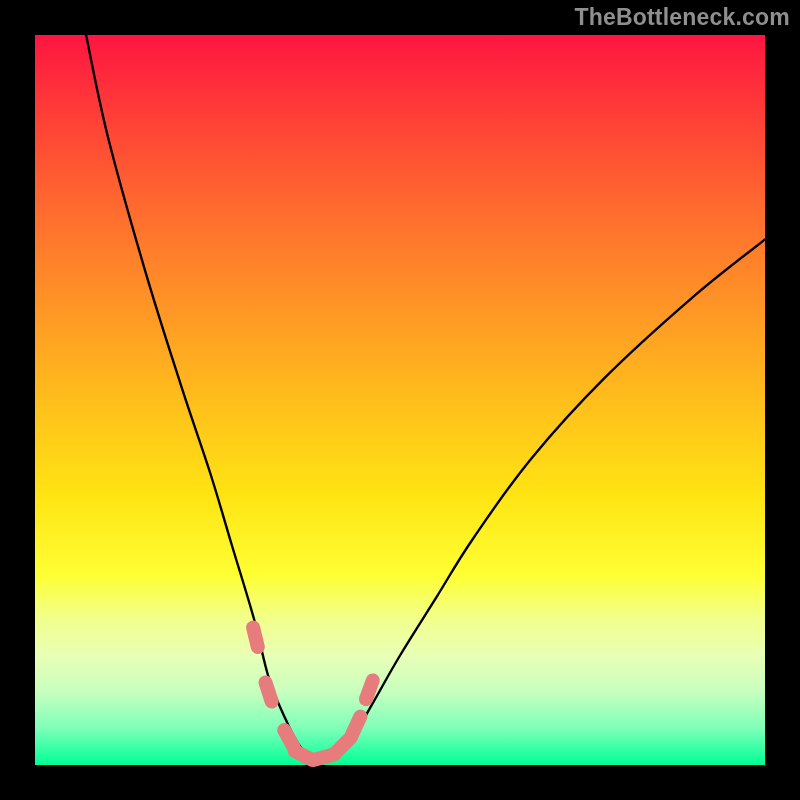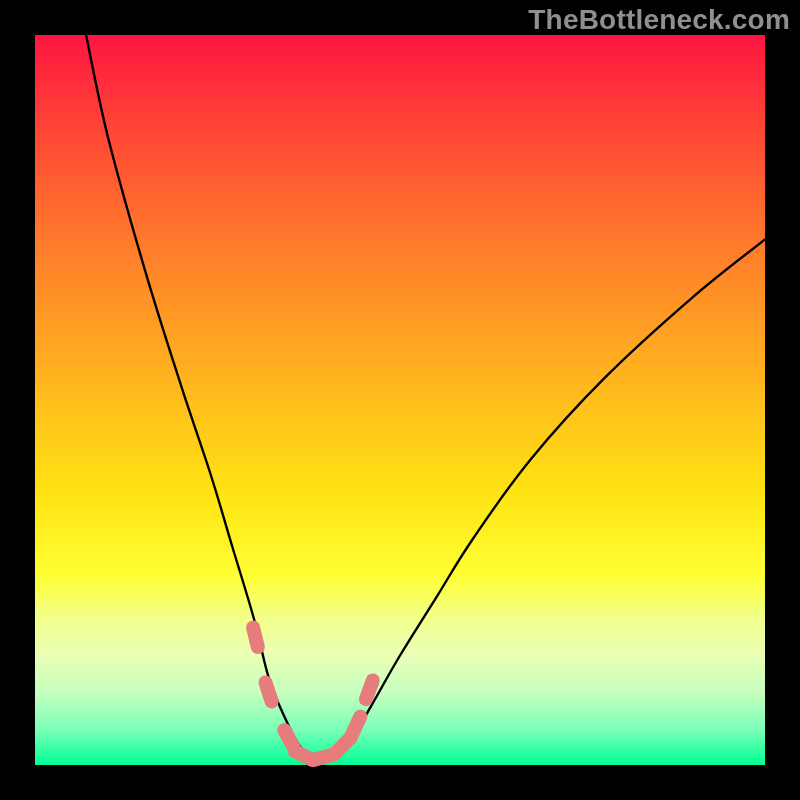--- a/index.html
+++ b/index.html
@@ -45,21 +45,21 @@
     width: 730px;
     height: 730px;
     overflow: visible;
   }
   .watermark {
     position: absolute;
     top: 4px;
     right: 10px;
     color: #8f8f8f;
     font-family: Arial, Helvetica, sans-serif;
-    font-size: 28px;
+    font-size: 23px;
     font-weight: 600;
     letter-spacing: 0.2px;
   }
 </style>
 </head>
 <body>
 
 <div class="frame">
   <div class="watermark">TheBottleneck.com</div>
   <div class="plot">

